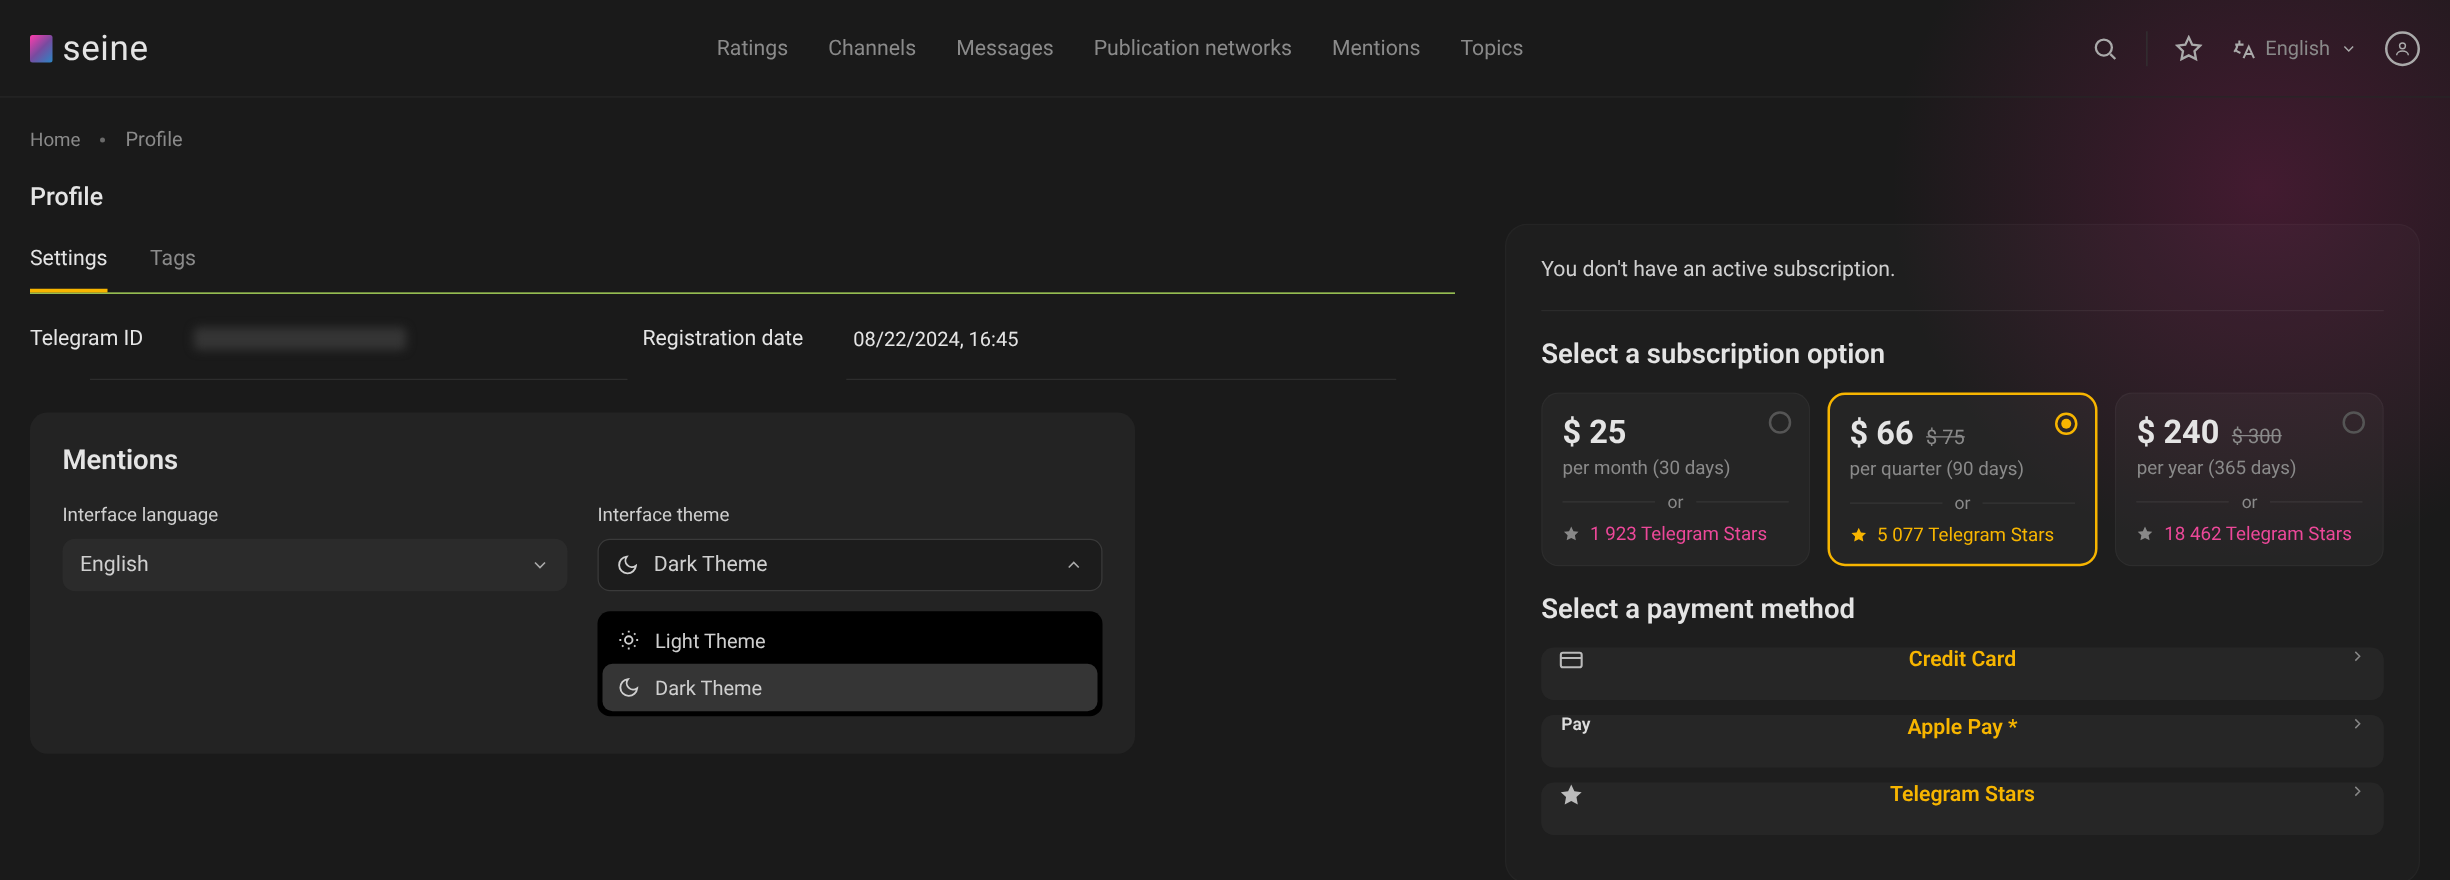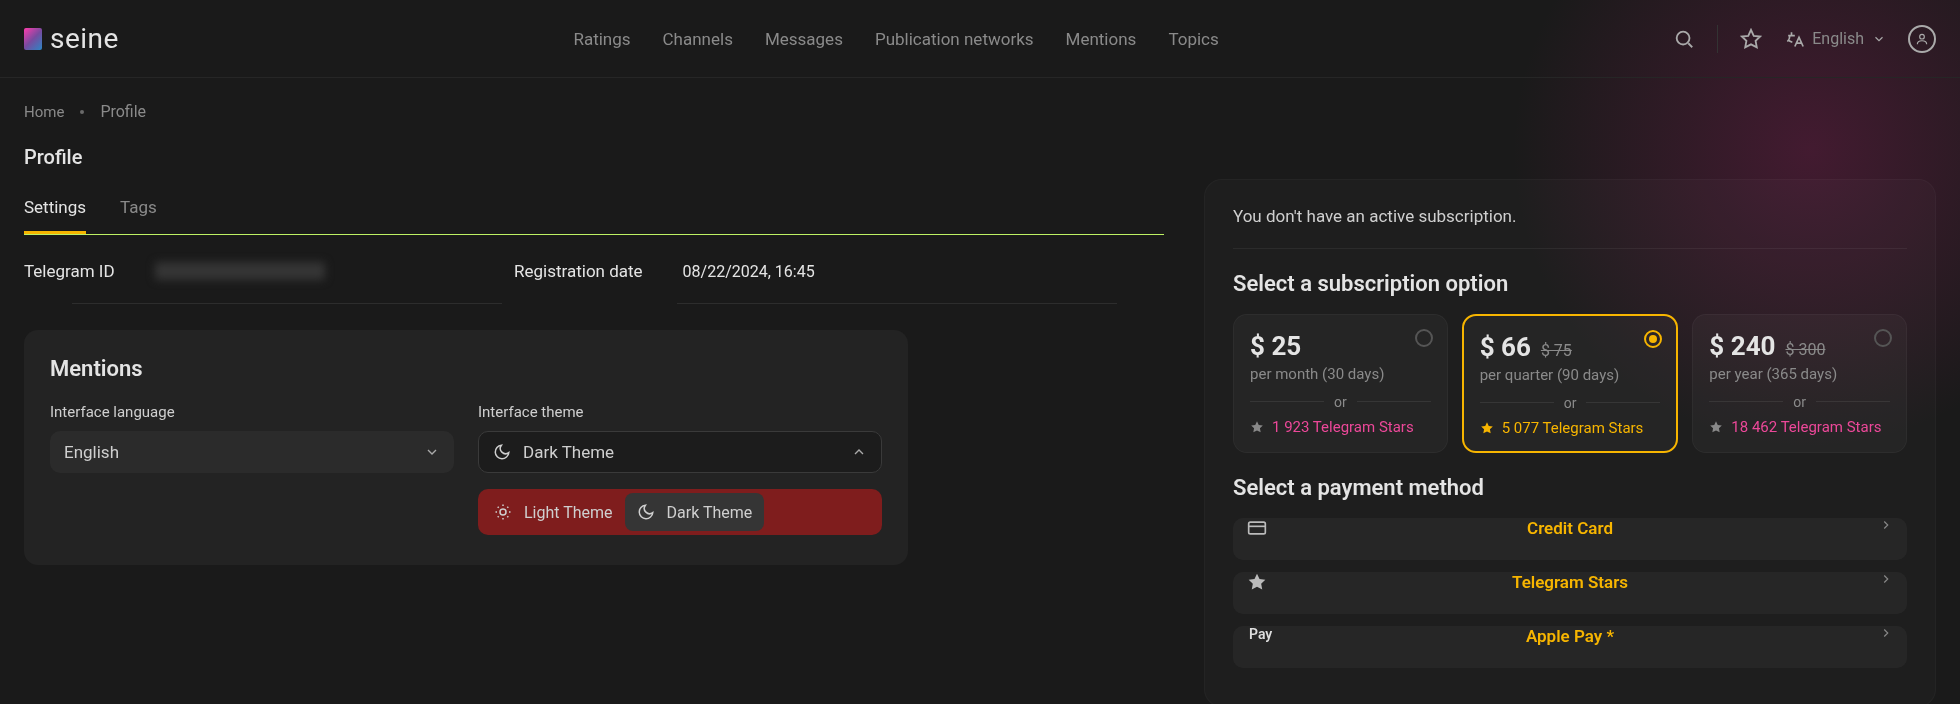--- a/index.html
+++ b/index.html
@@ -55,21 +55,21 @@
   .detail-col2{flex:0 0 440px;display:flex;align-items:flex-end;gap:40px}
   
   .card{background:var(--panel);border-radius:14px;padding:26px 26px 30px;margin-top:18px}
   .card h2{margin:0 0 22px;font-size:22px;font-weight:600}
   .form-row{display:flex;gap:24px}
   .form-col{flex:1;display:flex;flex-direction:column;gap:10px}
   .in-label{font-size:15px;color:#cfcfcf}
   .select{height:42px;border-radius:10px;background:#2b2b2b;display:flex;align-items:center;padding:0 14px;justify-content:space-between;font-size:17px;color:#cfcfcf}
   .select.open{background:#1c1c1c;border:1px solid #3a3a3a}
   .select .left-part{display:flex;align-items:center;gap:12px}
-  .dropdown{margin-top:6px;background:#7f1d1d;border-radius:10px;padding:4px;display:flex;flex-direction:row}
+  .dropdown{margin-top:6px;background:#000000;border-radius:10px;padding:4px;display:flex;flex-direction:column}
   .option{height:38px;display:flex;align-items:center;gap:12px;padding:0 12px;border-radius:8px;font-size:16px;color:#cfcfcf;cursor:pointer}
   .option.sel{background:#353535}
   
   .sub-panel{background:rgba(255,255,255,0.02);border:1px solid rgba(255,255,255,.03);border-radius:18px;padding:26px 28px}
   .sub-notice{font-size:17px;color:#cfcfcf;padding-bottom:22px;border-bottom:1px solid rgba(255,255,255,.06)}
   .sub-heading{font-size:22px;font-weight:600;margin:22px 0 18px}
   .plans{display:flex;gap:14px}
   .plan{flex:1;background:rgba(255,255,255,.03);border:1px solid rgba(255,255,255,.04);border-radius:14px;padding:16px 16px 14px;position:relative}
   .plan.selected{border:2px solid var(--accent)}
   .plan .radio{position:absolute;top:14px;right:14px;width:18px;height:18px;border-radius:50%;border:2px solid #555}
@@ -320,40 +320,40 @@
         </span>
         <span class="plabel">Credit Card</span>
         <span class="chev">
           <svg width="14" height="14" viewBox="0 0 24 24" fill="none" stroke="#888" stroke-width="2">
               <polyline points="9 18 15 12 9 6"></polyline>
             </svg>
         </span>
       </div>
 
       <div class="pay-row">
+        <span class="picon" style="width:auto;font-size:14px;font-weight:600;color:#ddd;display:flex;align-items:center;gap:2px">
+          <span style="font-size:14px"></span>
+            <span>Pay</span>
+        </span>
+        <span class="plabel">Apple Pay *</span>
+        <span class="chev">
+          <svg width="14" height="14" viewBox="0 0 24 24" fill="none" stroke="#888" stroke-width="2">
+              <polyline points="9 18 15 12 9 6"></polyline>
+            </svg>
+        </span>
+      </div>
+
+      <div class="pay-row">
         <span class="picon">
           <svg width="20" height="20" viewBox="0 0 24 24" fill="#bbb">
               <polygon points="12 2 15 8.5 22 9.3 17 14 18.3 21 12 17.8 5.7 21 7 14 2 9.3 9 8.5 12 2"></polygon>
             </svg>
         </span>
         <span class="plabel">Telegram Stars</span>
         <span class="chev">
           <svg width="14" height="14" viewBox="0 0 24 24" fill="none" stroke="#888" stroke-width="2">
               <polyline points="9 18 15 12 9 6"></polyline>
             </svg>
         </span>
       </div>
-
-      <div class="pay-row">
-        <span class="picon" style="width:auto;font-size:14px;font-weight:600;color:#ddd;display:flex;align-items:center;gap:2px">
-          <span style="font-size:14px"></span>
-            <span>Pay</span>
-        </span>
-        <span class="plabel">Apple Pay *</span>
-        <span class="chev">
-          <svg width="14" height="14" viewBox="0 0 24 24" fill="none" stroke="#888" stroke-width="2">
-              <polyline points="9 18 15 12 9 6"></polyline>
-            </svg>
-        </span>
-      </div>
     </div>
   </div>
 </div>
 
 </body></html>

